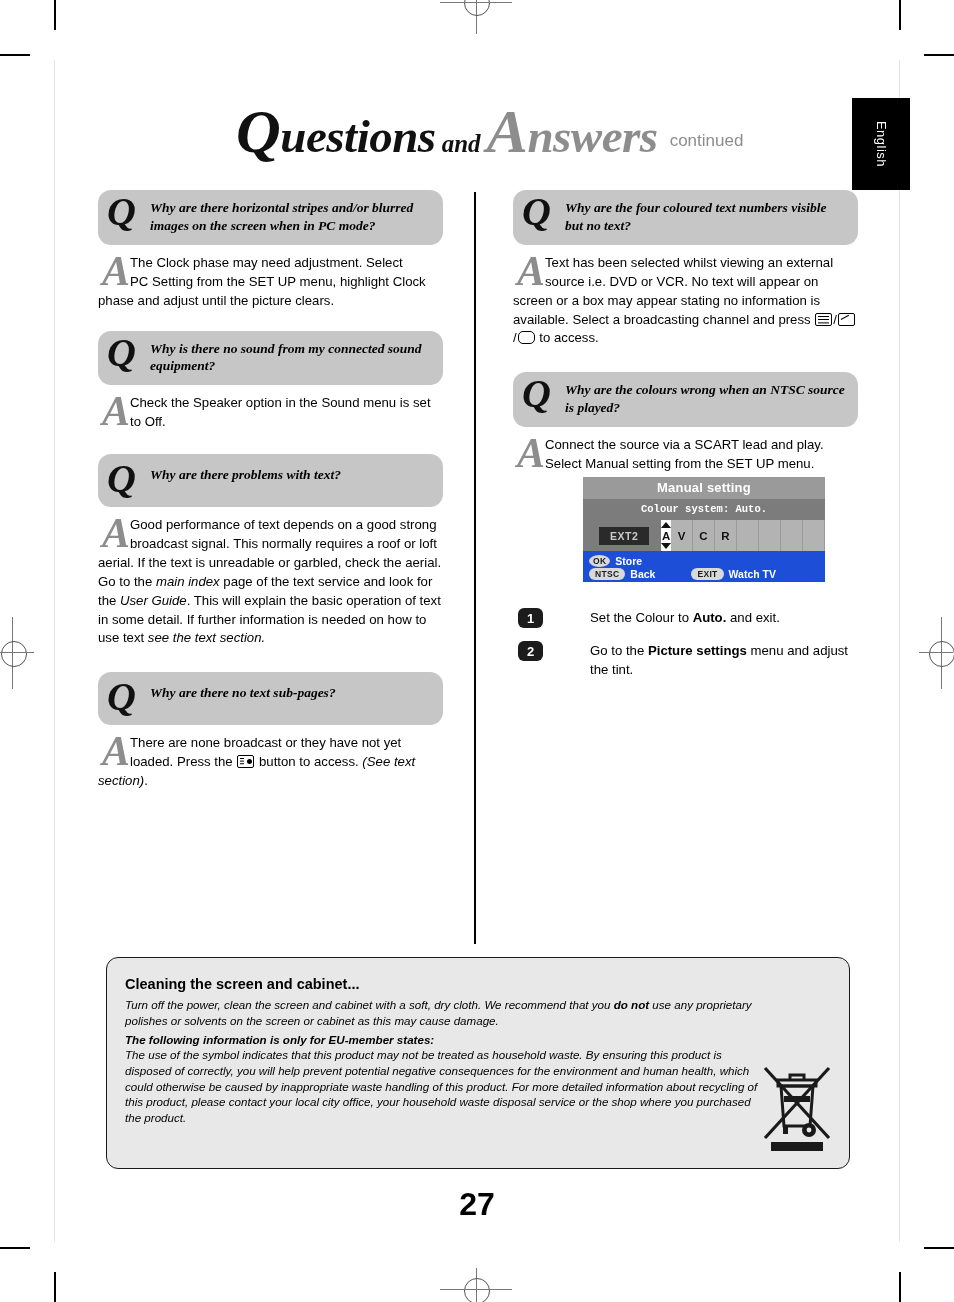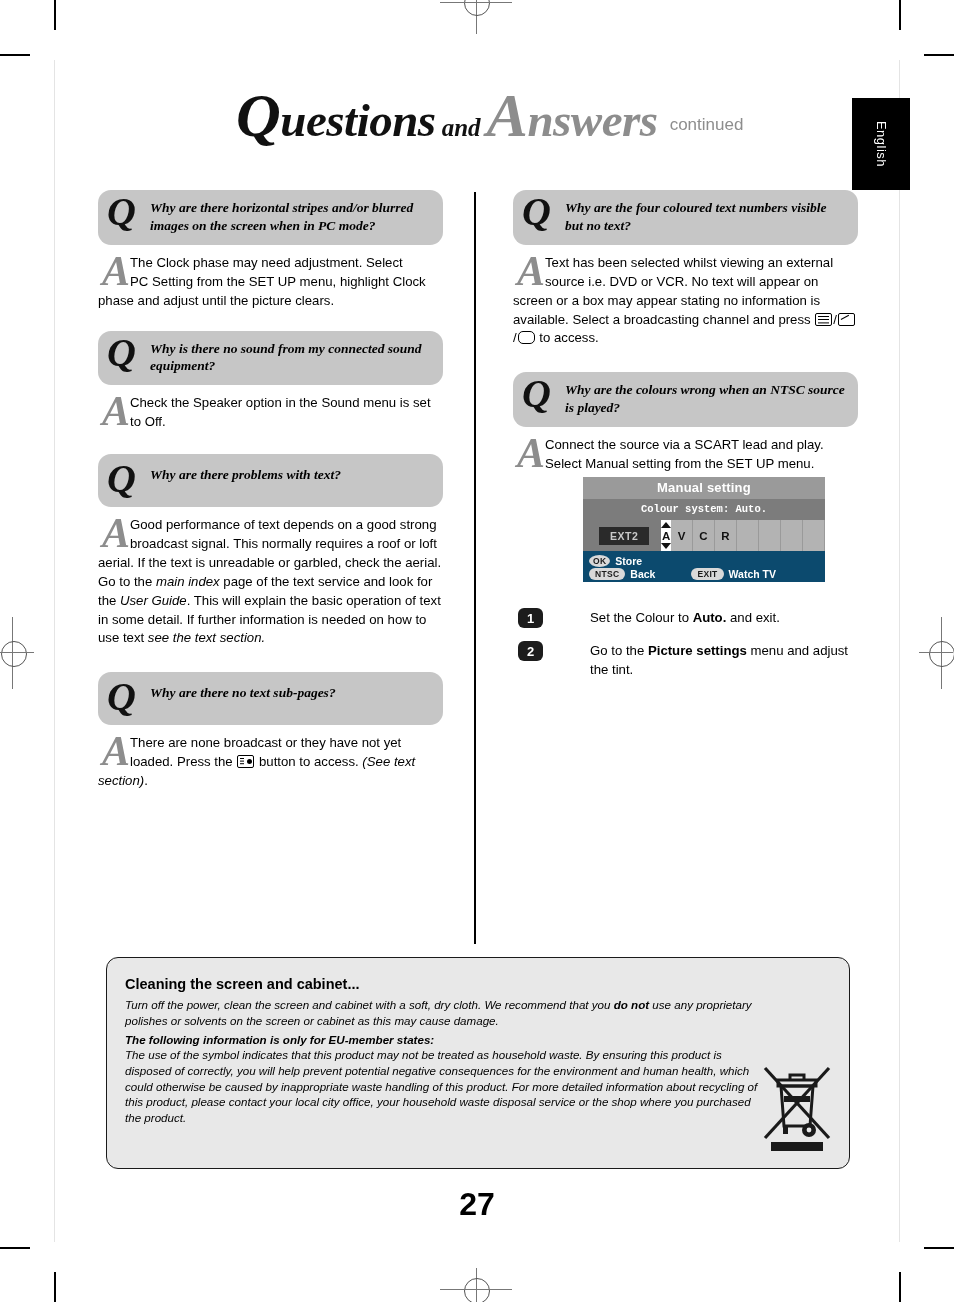--- a/index.html
+++ b/index.html
@@ -22,21 +22,21 @@
     border: 1px solid #555;
     border-radius: 50%;
     background: transparent;
   }
   .reg-line { position: absolute; background: #777; }
 
   
   .page-header {
     position: absolute;
     left: 236px;
-    top: 80px;
+    top: 96px;
     width: 620px;
     height: 52px;
     white-space: nowrap;
   }
   .title-q, .title-a {
     font-family: "Liberation Serif", serif;
     font-style: italic;
     font-weight: bold;
     font-size: 47px;
     letter-spacing: -0.5px;
@@ -270,21 +270,21 @@
     border-right: 1.5px solid #9a9a9a;
     display: flex;
     align-items: center;
     justify-content: center;
     color: #111;
     font-size: 11.5px;
     font-weight: bold;
   }
   .osd-cell.empty { color: transparent; }
   .osd-footer {
-    background: #0c4a6e;
+    background: #1d4ed8;
     padding: 3px 0 4px 6px;
     font-size: 10px;
     font-weight: bold;
   }
   .osd-foot-line { display: flex; align-items: center; margin: 1px 0; }
   .pill {
     display: inline-block;
     background: #d9d9d9;
     color: #1a1a1a;
     border-radius: 7px;

